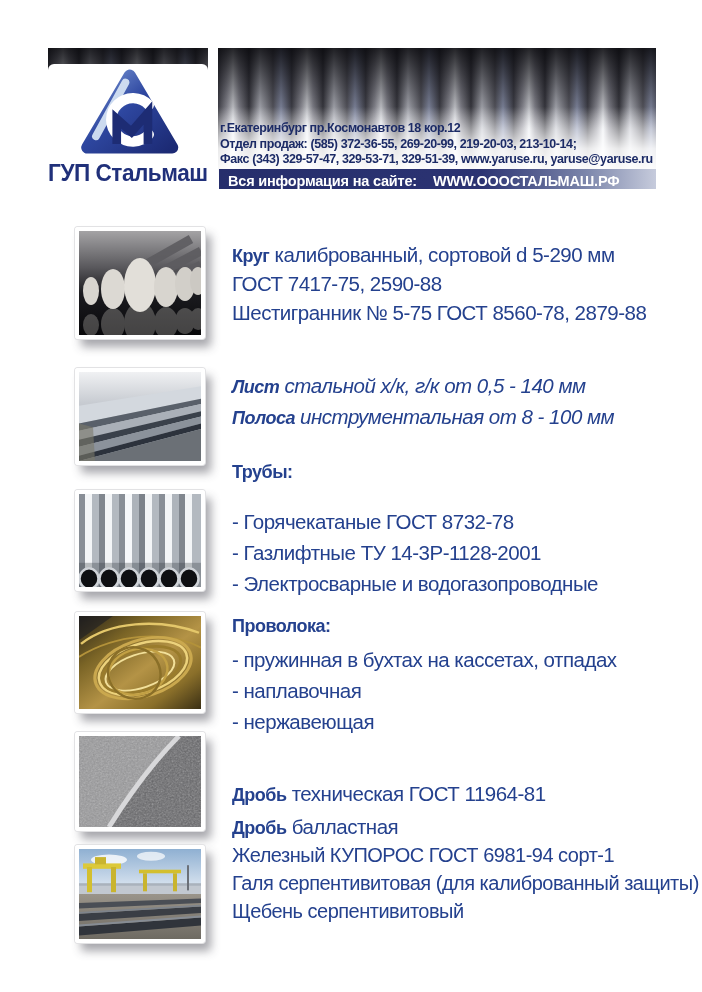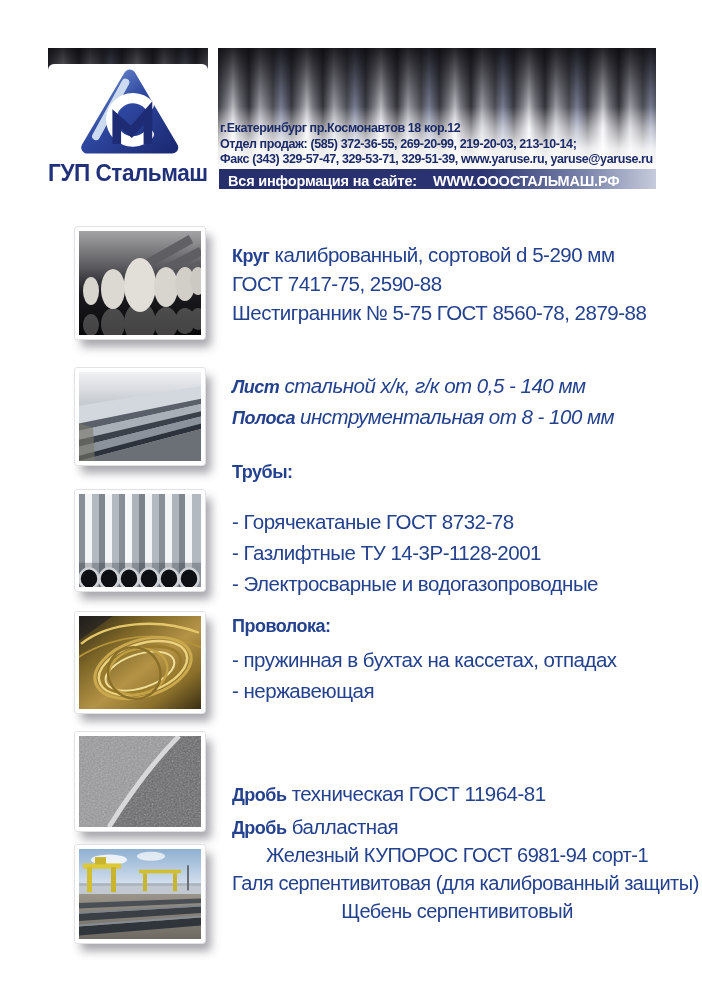--- a/index.html
+++ b/index.html
@@ -50,21 +50,21 @@
        font-size:20.5px;letter-spacing:-0.5px;}
   .sec .line{white-space:nowrap;}
   .lead{font-weight:bold;font-size:18px;}
   .s1{top:241px;line-height:28px;}
   .s2{top:371px;line-height:30px;font-style:italic;}
   .s3{top:456px;line-height:29px;}
   .s3 .line:first-child{line-height:30px;margin-bottom:20px;}
   .s4{top:610px;line-height:29px;}
   .s4 .line:first-child{line-height:30px;margin-bottom:4px;}
   .s5{top:730px;line-height:31px;margin-top:48px;}
-  .s6{top:842px;line-height:27px;font-size:20px;text-align:center;}
+  .s6{top:842px;line-height:27px;font-size:20px;}
 </style>
 </head>
 <body>
 
 <div class="page">
 
   <div class="band band-left"></div>
   <div class="band band-right"></div>
 
   <div class="logo-box">
@@ -273,20 +273,21 @@
   <div class="sec s3">
     <div class="line"><span class="lead">Трубы:</span><span></span></div>
     <div class="line"><span class="lead"></span><span>- Горячекатаные ГОСТ 8732-78</span></div>
     <div class="line"><span class="lead"></span><span>- Газлифтные ТУ 14-3Р-1128-2001</span></div>
     <div class="line"><span class="lead"></span><span>- Электросварные и водогазопроводные</span></div>
   </div>
 
   <div class="sec s4">
     <div class="line"><span class="lead">Проволока:</span><span></span></div>
     <div class="line"><span class="lead"></span><span>- пружинная в бухтах на кассетах, отпадах</span></div>
+    <div class="line"><span class="lead"></span><span>- наплавочная</span></div>
     <div class="line"><span class="lead"></span><span>- нержавеющая</span></div>
   </div>
 
   <div class="sec s5">
     <div class="line"><span class="lead">Дробь</span><span> техническая ГОСТ 11964-81</span></div>
     <div class="line"><span class="lead">Дробь</span><span> балластная</span></div>
   </div>
 
   <div class="sec s6">
     <div class="line"><span class="lead"></span><span>Железный КУПОРОС ГОСТ 6981-94 сорт-1</span></div>

